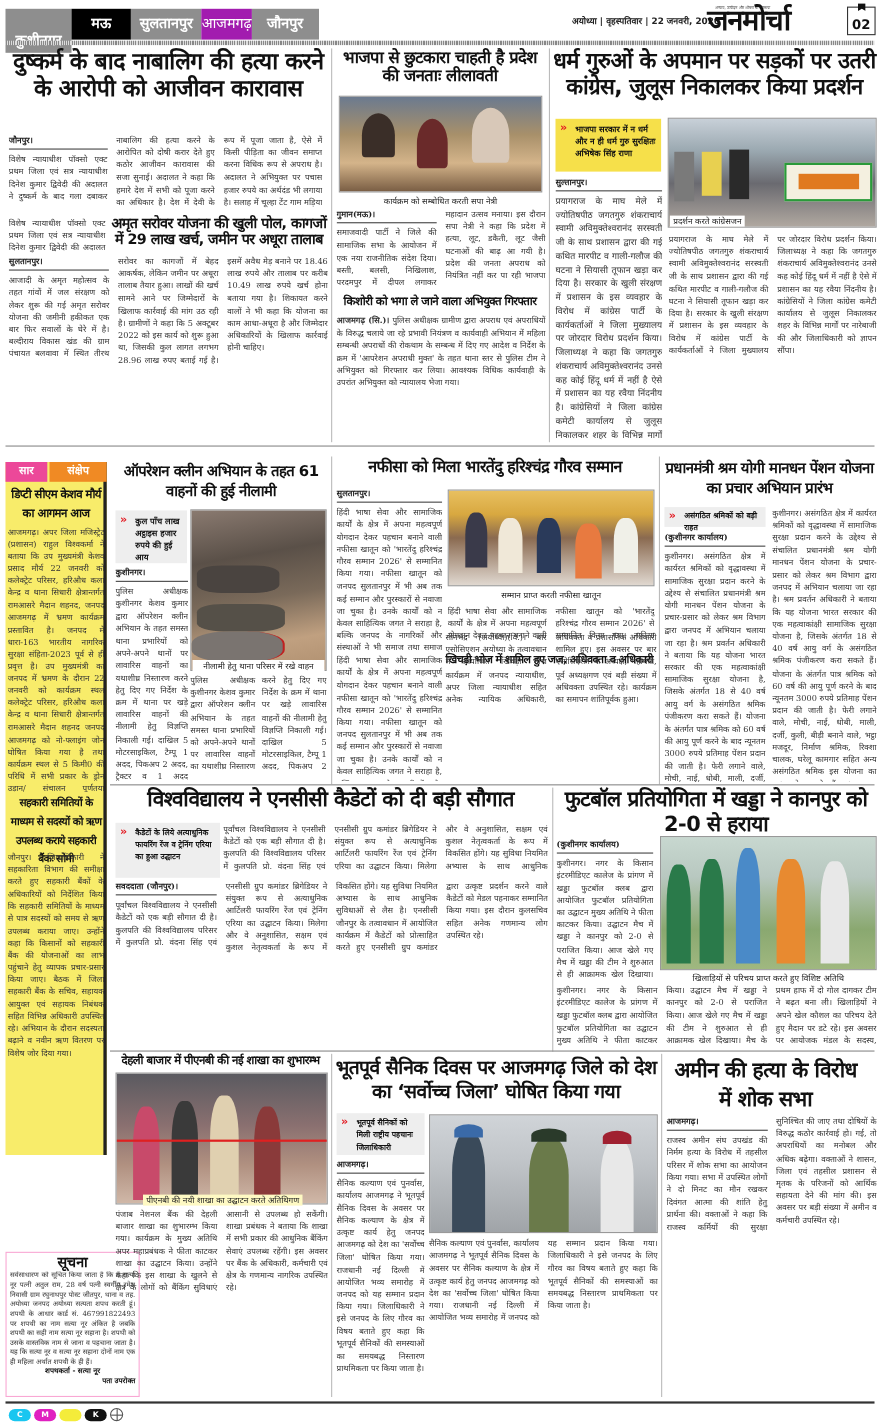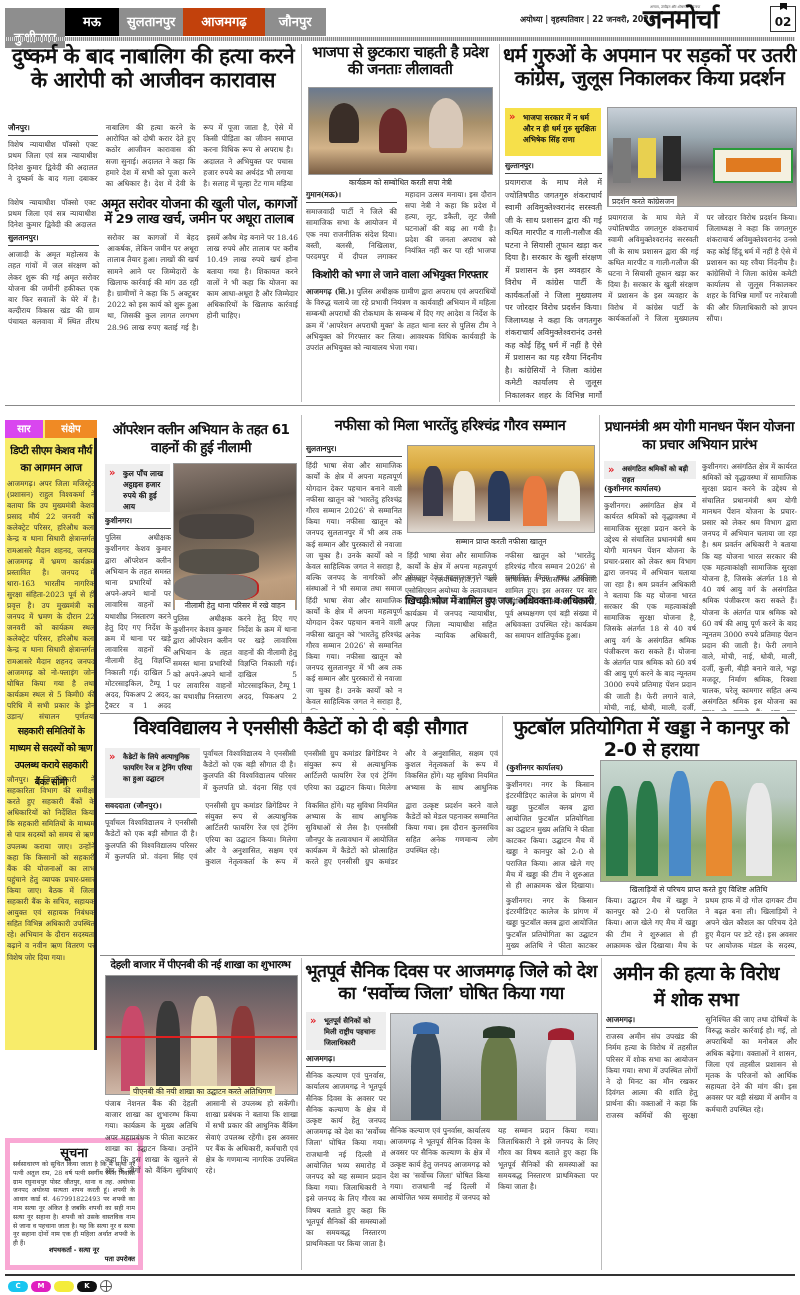--- a/index.html
+++ b/index.html
@@ -16,21 +16,21 @@
   .vline{position:absolute;width:1px;background:#bbb}
   .hline{position:absolute;height:1px;background:#444}
 </style>
 </head>
 <body>
 
 <div class="abs" style="left:5px;top:8px;display:flex;height:28px">
   <div style="background:#8e8e8e;color:#fff;font-weight:bold;font-size:13px;padding:20px 9px;line-height:20px">कुशीनगर</div>
   <div style="background:#000;color:#fff;font-weight:bold;font-size:13px;padding:4px 18px;line-height:20px">मऊ</div>
   <div style="background:#8e8e8e;color:#fff;font-weight:bold;font-size:13px;padding:4px 8px;line-height:20px">सुलतानपुर</div>
-  <div style="background:#c2410c;color:#fff;font-weight:bold;font-size:13px;padding:4px 18px;line-height:20px">आजमगढ़</div>
+  <div style="background:#a21caf;color:#fff;font-weight:normal;font-size:13px;padding:4px 0;line-height:20px">आजमगढ़</div>
   <div style="background:#8e8e8e;color:#fff;font-weight:bold;font-size:13px;padding:4px 14px;line-height:20px">जौनपुर</div>
 </div>
 <div class="abs" style="left:520px;top:13px;font-size:8px;color:#222;font-weight:bold">अयोध्या | वृहस्पतिवार | 22 जनवरी, 2026</div>
 <div class="abs" style="left:650px;top:4px;font-size:3.5px;color:#444;width:80px;overflow:hidden;white-space:nowrap">अन्याय, उत्पीड़न और शोषण के खिलाफ</div>
 <div class="abs" style="left:643px;top:5px;font-size:26px;font-weight:900;color:#111;letter-spacing:-1px;line-height:28px;font-family:'DejaVu Sans',sans-serif">जनमोर्चा</div>
 <div class="abs" style="left:770px;top:6px;width:26px;height:26px;border:1px solid #333;text-align:center">
   <span style="position:absolute;left:9px;top:-4px;width:7px;height:7px;background:#111;clip-path:polygon(0 0,100% 0,100% 100%,50% 70%,0 100%)"></span>
   <span style="font-size:12px;font-weight:bold;line-height:30px">02</span>
 </div>
 <div class="abs" style="left:5px;top:37px;width:790px;height:4px;background:repeating-linear-gradient(90deg,#888 0 1px,#ddd 1px 2px)"></div>
@@ -88,28 +88,28 @@
   <span style="font-size:8px;line-height:12.5px">प्रयागराज के माघ मेले में ज्योतिषपीठ जगतगुरु शंकराचार्य स्वामी अविमुक्तेश्वरानंद सरस्वती जी के साथ प्रशासन द्वारा की गई कथित मारपीट व गाली-गलौज की घटना ने सियासी तूफान खड़ा कर दिया है। सरकार के खुली संरक्षण में प्रशासन के इस व्यवहार के विरोध में कांग्रेस पार्टी के कार्यकर्ताओं ने जिला मुख्यालय पर जोरदार विरोध प्रदर्शन किया। जिलाध्यक्ष ने कहा कि जगतगुरु शंकराचार्य अविमुक्तेश्वरानंद उनसे कह कोई हिंदू धर्म में नहीं है ऐसे में प्रशासन का यह रवैया निंदनीय है। कांग्रेसियों ने जिला कांग्रेस कमेटी कार्यालय से जुलूस निकालकर शहर के विभिन्न मार्गों पर नारेबाजी की और जिलाधिकारी को ज्ञापन सौंपा।</span>
 </div>
 <div class="abs bodytxt" style="left:608px;top:212px;width:189px;height:190px;column-count:2;column-gap:8px">
   <span>प्रयागराज के माघ मेले में ज्योतिषपीठ जगतगुरु शंकराचार्य स्वामी अविमुक्तेश्वरानंद सरस्वती जी के साथ प्रशासन द्वारा की गई कथित मारपीट व गाली-गलौज की घटना ने सियासी तूफान खड़ा कर दिया है। सरकार के खुली संरक्षण में प्रशासन के इस व्यवहार के विरोध में कांग्रेस पार्टी के कार्यकर्ताओं ने जिला मुख्यालय पर जोरदार विरोध प्रदर्शन किया। जिलाध्यक्ष ने कहा कि जगतगुरु शंकराचार्य अविमुक्तेश्वरानंद उनसे कह कोई हिंदू धर्म में नहीं है ऐसे में प्रशासन का यह रवैया निंदनीय है। कांग्रेसियों ने जिला कांग्रेस कमेटी कार्यालय से जुलूस निकालकर शहर के विभिन्न मार्गों पर नारेबाजी की और जिलाधिकारी को ज्ञापन सौंपा।</span>
 </div>
 
 <div class="hline" style="left:5px;top:405px;width:790px;background:#888"></div>
 
 <div class="abs" style="left:5px;top:420px;width:92px;height:630px;background:#f8ec6a;border-right:3px solid #222">
 </div>
-<div class="abs" style="left:5px;top:420px;width:38px;height:18px;background:#d946ef;color:#fff;font-weight:bold;font-size:10px;text-align:center;line-height:18px">सार</div>
+<div class="abs" style="left:5px;top:420px;width:38px;height:18px;background:#ec4899;color:#fff;font-weight:bold;font-size:10px;text-align:center;line-height:18px">सार</div>
 <div class="abs" style="left:45px;top:420px;width:52px;height:18px;background:#f08a24;color:#fff;font-weight:bold;font-size:10px;text-align:center;line-height:18px">संक्षेप</div>
 <div class="abs hl" style="left:7px;top:442px;width:88px;font-size:10.5px;line-height:17px">डिप्टी सीएम केशव मौर्य का आगमन आज</div>
 <div class="abs bodytxt" style="left:7px;top:478px;width:88px;height:242px;font-size:7.4px;line-height:11.1px;color:#333">आजमगढ़। अपर जिला मजिस्ट्रेट (प्रशासन) राहुल विश्वकर्मा ने बताया कि उप मुख्यमंत्री केशव प्रसाद मौर्य 22 जनवरी को कलेक्ट्रेट परिसर, हरिऔध कला केन्द्र व थाना सिधारी क्षेत्रान्तर्गत रामआसरे मैदान शहनद, जनपद आजमगढ़ में भ्रमण कार्यक्रम प्रस्तावित है। जनपद में धारा-163 भारतीय नागरिक सुरक्षा संहिता-2023 पूर्व से ही प्रवृत्त है। उप मुख्यमंत्री का जनपद में भ्रमण के दौरान 22 जनवरी को कार्यक्रम स्थल कलेक्ट्रेट परिसर, हरिऔध कला केन्द्र व थाना सिधारी क्षेत्रान्तर्गत रामआसरे मैदान शहनद जनपद आजमगढ़ को नो-फ्लाइंग जोन घोषित किया गया है तथा कार्यक्रम स्थल से 5 किमी0 की परिधि में सभी प्रकार के ड्रोन उड़ान/ संचालन पूर्णतया प्रतिबन्धित रहेगा।</div>
 <div class="abs hl" style="left:7px;top:722px;width:88px;font-size:9.5px;line-height:17px">सहकारी समितियों के माध्यम से सदस्यों को ऋण उपलब्ध कराये सहकारी बैंकः सोमी</div>
 <div class="abs bodytxt" style="left:7px;top:774px;width:88px;height:272px;line-height:11.1px">जौनपुर। जिलाधिकारी ने सहकारिता विभाग की समीक्षा करते हुए सहकारी बैंकों के अधिकारियों को निर्देशित किया कि सहकारी समितियों के माध्यम से पात्र सदस्यों को समय से ऋण उपलब्ध कराया जाए। उन्होंने कहा कि किसानों को सहकारी बैंक की योजनाओं का लाभ पहुंचाने हेतु व्यापक प्रचार-प्रसार किया जाए। बैठक में जिला सहकारी बैंक के सचिव, सहायक आयुक्त एवं सहायक निबंधक सहित विभिन्न अधिकारी उपस्थित रहे। अभियान के दौरान सदस्यता बढ़ाने व नवीन ऋण वितरण पर विशेष जोर दिया गया।</div>
 
-<div class="abs" style="left:5px;top:1138px;width:138px;height:132px;border:5px solid #f9a8d4;padding:2px 3px">
+<div class="abs" style="left:5px;top:1138px;width:122px;height:132px;border:1px solid #f9a8d4;padding:2px 3px">
   <div style="text-align:center;font-weight:bold;font-size:13px;line-height:15px">सूचना</div>
   <div class="bodytxt" style="font-size:6.3px;line-height:8.8px;height:86px">सर्वसाधारण को सूचित किया जाता है कि मैं सत्या नूर पत्नी अतुल राम, 28 वर्ष पत्नी स्वर्गीय रमेश निवासी ग्राम रघुनाथपुर पोस्ट जीतपुर, थाना व तह. अयोध्या जनपद अयोध्या सत्यता शपथ करती हूं। शपथी के आधार कार्ड सं. 467991822493 पर शपथी का नाम सत्या नूर अंकित है जबकि शपथी का सही नाम सत्या नूर सहाना है। शपथी को उसके वास्तविक नाम से जाना व पहचाना जाता है। यह कि सत्या नूर व सत्या नूर सहाना दोनों नाम एक ही महिला अर्थात शपथी के ही हैं।</div>
   <div style="text-align:center;font-weight:bold;font-size:6.5px;line-height:9px">शपथकर्ता - सत्या नूर</div>
   <div style="text-align:right;font-weight:bold;font-size:6.5px;line-height:9px">पता उपरोक्त</div>
 </div>
 
 <div class="abs hl" style="left:105px;top:420px;width:192px;font-size:13.5px;line-height:18px">ऑपरेशन क्लीन अभियान के तहत 61 वाहनों की हुई नीलामी</div>
 <div class="kicker" style="left:105px;top:464px;width:65px;height:48px">
   <span class="arr">»</span>
   <span>कुल पॉंच लाख अट्ठाइस हजार रुपये की हुई आय</span>

